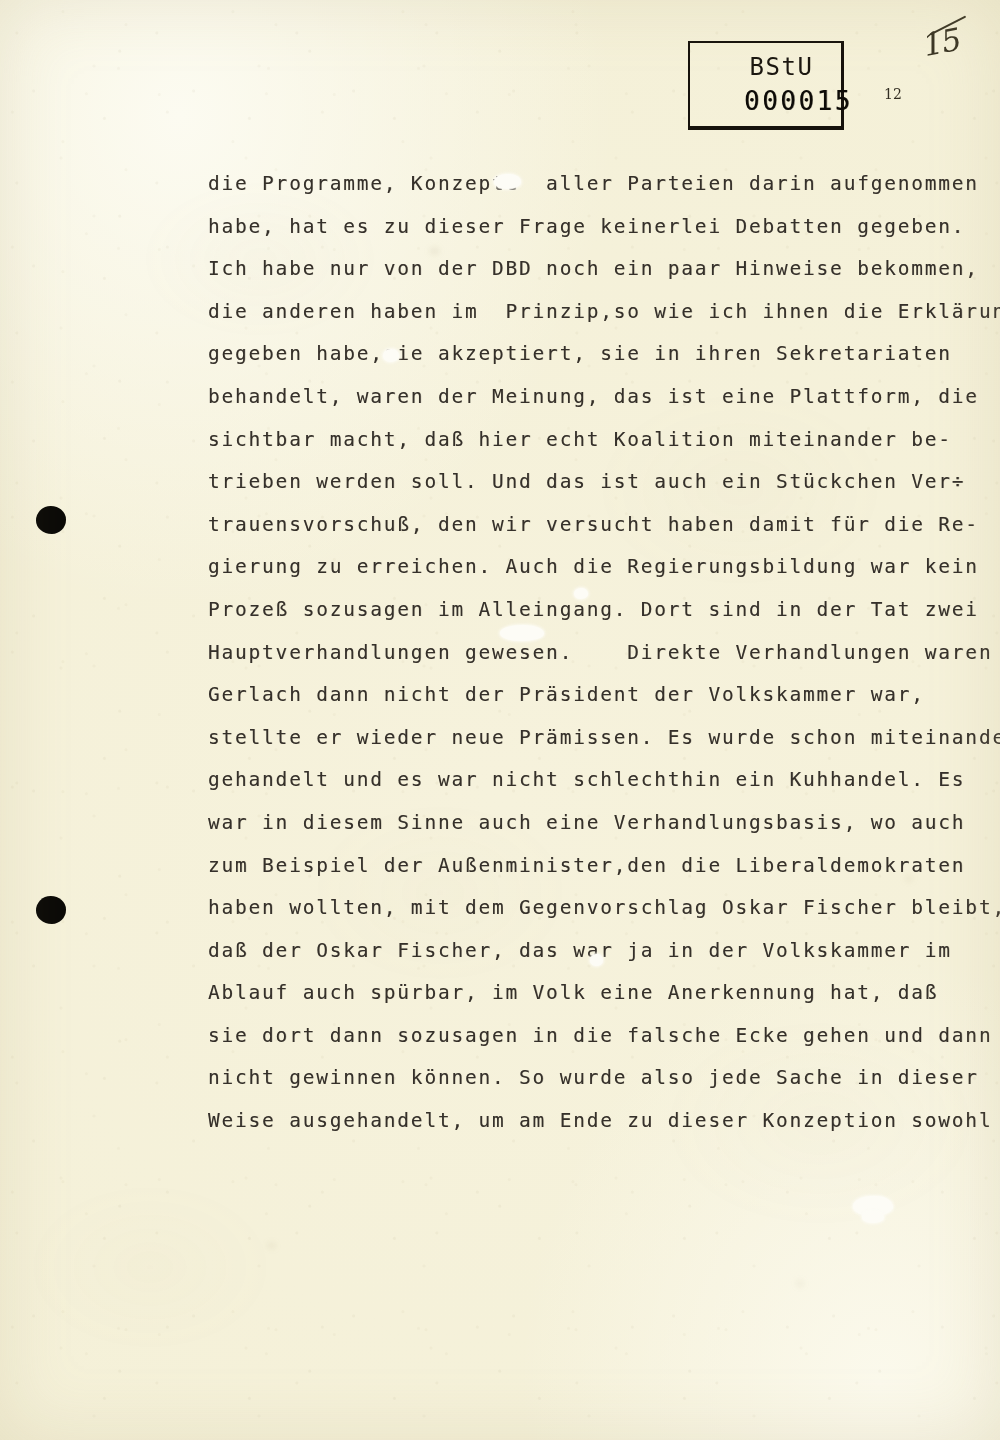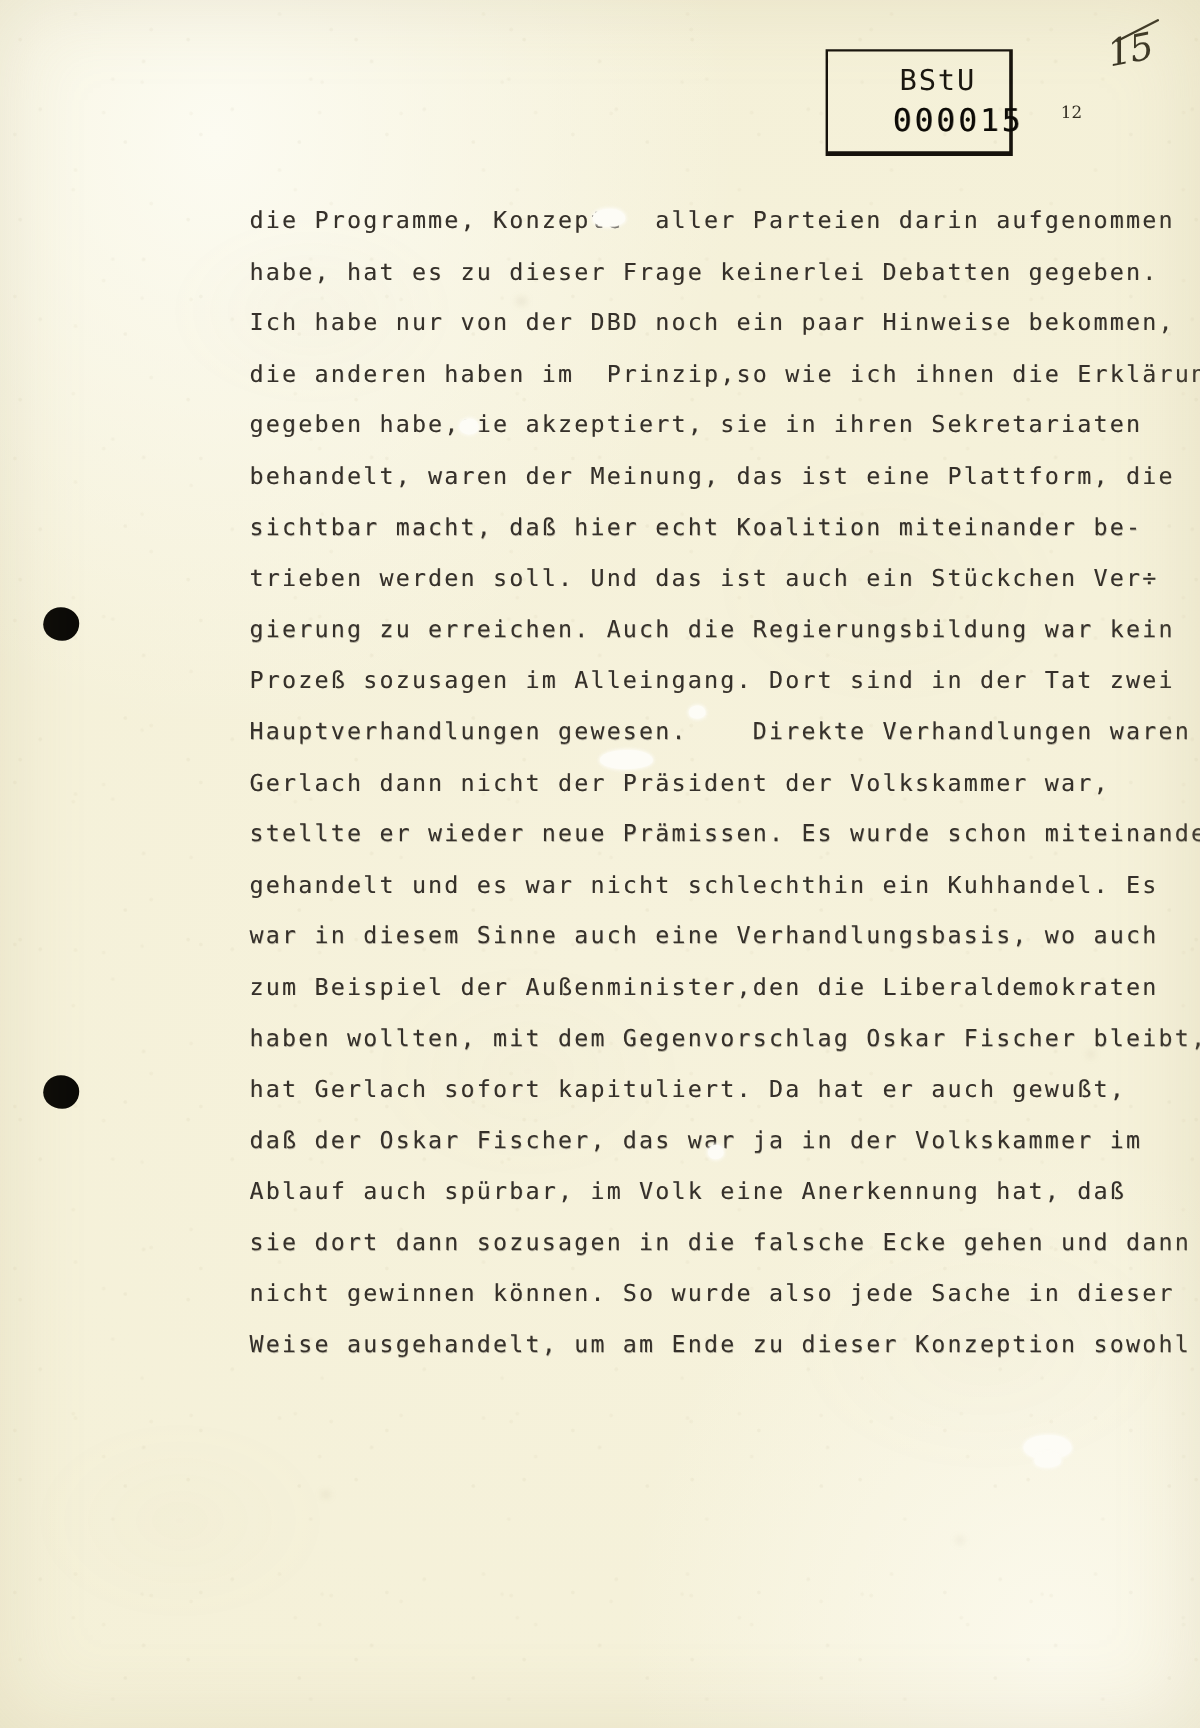--- a/index.html
+++ b/index.html
@@ -199,30 +199,30 @@
 
   <div class="body-text" id="bodyText">
       <div class="tline">die Programme, Konzepte  aller Parteien darin aufgenommen</div>
       <div class="tline">habe, hat es zu dieser Frage keinerlei Debatten gegeben.</div>
       <div class="tline">Ich habe nur von der DBD noch ein paar Hinweise bekommen,</div>
       <div class="tline">die anderen haben im  Prinzip,so wie ich ihnen die Erklärung</div>
       <div class="tline">gegeben habe,sie akzeptiert, sie in ihren Sekretariaten</div>
       <div class="tline">behandelt, waren der Meinung, das ist eine Plattform, die</div>
       <div class="tline">sichtbar macht, daß hier echt Koalition miteinander be-</div>
       <div class="tline">trieben werden soll. Und das ist auch ein Stückchen Ver÷</div>
+      <div class="tline">trauensvorschuß, den wir versucht haben damit für die Re-</div>
       <div class="tline">gierung zu erreichen. Auch die Regierungsbildung war kein</div>
       <div class="tline">Prozeß sozusagen im Alleingang. Dort sind in der Tat zwei</div>
       <div class="tline">Hauptverhandlungen gewesen.    Direkte Verhandlungen waren</div>
       <div class="tline">Gerlach dann nicht der Präsident der Volkskammer war,</div>
       <div class="tline">stellte er wieder neue Prämissen. Es wurde schon miteinander</div>
       <div class="tline">gehandelt und es war nicht schlechthin ein Kuhhandel. Es</div>
       <div class="tline">war in diesem Sinne auch eine Verhandlungsbasis, wo auch</div>
       <div class="tline">zum Beispiel der Außenminister,den die Liberaldemokraten</div>
       <div class="tline">haben wollten, mit dem Gegenvorschlag Oskar Fischer bleibt,</div>
-      <div class="tline">hat Gerlach sofort kapituliert. Da hat er auch gewußt,</div>
       <div class="tline">daß der Oskar Fischer, das war ja in der Volkskammer im</div>
       <div class="tline">Ablauf auch spürbar, im Volk eine Anerkennung hat, daß</div>
       <div class="tline">sie dort dann sozusagen in die falsche Ecke gehen und dann</div>
       <div class="tline">nicht gewinnen können. So wurde also jede Sache in dieser</div>
       <div class="tline">Weise ausgehandelt, um am Ende zu dieser Konzeption sowohl</div>
     </div>
 
   <div class="whiteout" style="left:494px; top:174px;  width:27px; height:15px;"></div>
   <div class="whiteout" style="left:383px; top:349px;  width:16px; height:13px;"></div>
   <div class="whiteout" style="left:500px; top:625px;  width:44px; height:16px;"></div>

